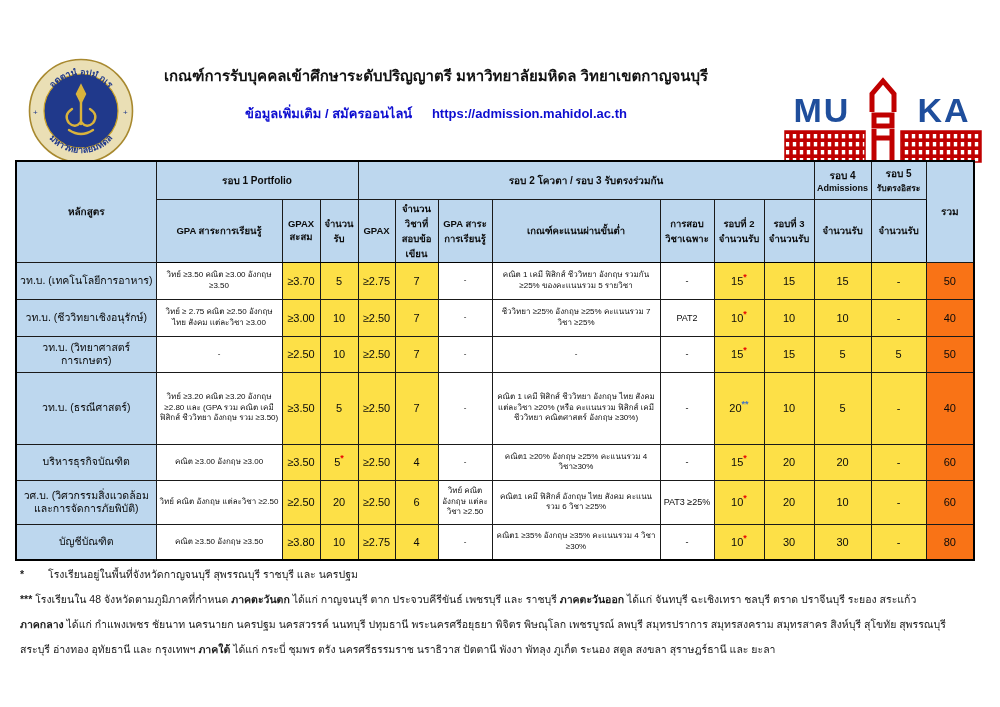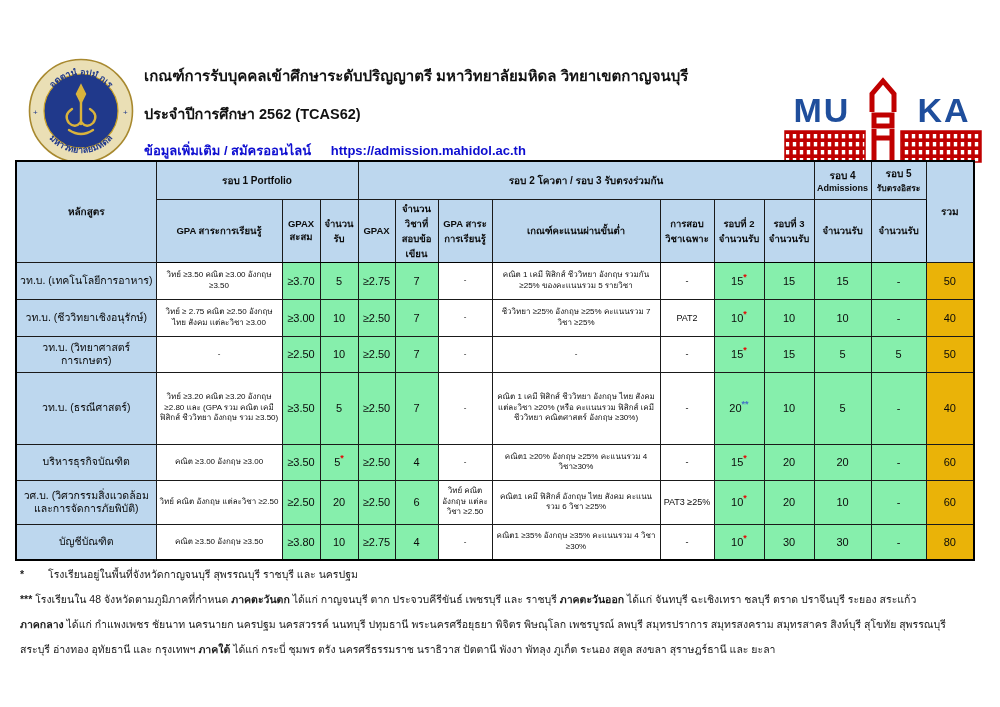--- a/index.html
+++ b/index.html
@@ -2,21 +2,21 @@
 <html><head>
 <meta charset="utf-8">
 <style>
   * { margin:0; padding:0; box-sizing:border-box; }
   body { background:#888; font-family:"Liberation Sans","DejaVu Sans",sans-serif; }
   .page { position:relative; width:1000px; height:707px; background:#ffffff; overflow:hidden; }
 
   
   .seal { position:absolute; left:28px; top:58px; width:106px; height:106px; }
   .muka { position:absolute; left:784px; top:76px; width:198px; height:88px;text-align:right; }
-  .titles { position:absolute; left:144px; top:64px; width:600px; }
+  .titles { position:absolute; left:136px; top:64px; width:600px; text-align:center; }
   .t1 { font-size:15px; font-weight:bold; color:#111; }
   .t2 { margin-top:14px; font-size:14.5px; font-weight:bold; color:#111; }
   .t3 { margin-top:15px; font-size:13px; font-weight:bold; color:#0d0dd0; }
   .t3 .url { text-decoration:none; color:#0d0dd0; cursor:pointer;padding-left:16px; }
 
   
   table.adm { position:absolute; left:15px; top:160px; width:958px; border-collapse:collapse; table-layout:fixed; }
   table.adm th, table.adm td { border:1px solid #1a1a1a; vertical-align:middle; text-align:center; word-wrap:break-word; padding:1px 2px; color:#0b0b0b; }
   table.adm { border:2px solid #000; }
   table.adm th { background:#BDD7EE; font-weight:bold; font-size:10px; }
@@ -25,22 +25,22 @@
   tr.h2 th { font-size:9.5px; }
   .blk { display:block; }
   .en-sub { font-size:9px; }
   .th-sub { font-size:8.5px; }
   .bl2 { border-left:1.8px solid #000 !important; }
   table.adm thead tr.h2 th { border-bottom:1.5px solid #000; }
 
   td.prog { background:#BDD7EE; text-align:left; font-weight:normal; font-size:10.5px; padding-left:4px; line-height:1.25; }
   td.sm  { font-size:8px;  line-height:1.3; background:#fff; }
   td.sp  { font-size:9px;  background:#fff; }
-  td.num { font-size:11px; background:#86efac; }
-  td.tot { font-size:11px; background:#eab308; font-weight:normal; }
+  td.num { font-size:11px; background:#fde047; }
+  td.tot { font-size:11px; background:#f97316; font-weight:normal; }
 
   tbody tr:nth-child(1) { height:37px; }
   tbody tr:nth-child(2) { height:37px; }
   tbody tr:nth-child(3) { height:36px;margin-left:48px; }
   tbody tr:nth-child(4) { height:72px; }
   tbody tr:nth-child(5) { height:36px; }
   tbody tr:nth-child(6) { height:44px; }
   tbody tr:nth-child(7) { height:36px; }
 
   sup.mark { color:#e80000; font-weight:bold; font-size:9px; line-height:0; }
@@ -78,21 +78,20 @@
         <path d="M53 44 V66"></path>
         <path d="M44 51 q-9 6 -3 14 q6 6 12 -1"></path>
         <path d="M62 51 q9 6 3 14 q-6 6 -12 -1"></path>
         <path d="M41 72 q12 8 24 0"></path>
       </g>
     </svg>
   </div>
 
   <div class="titles">
     <div class="t1">เกณฑ์การรับบุคคลเข้าศึกษาระดับปริญญาตรี มหาวิทยาลัยมหิดล วิทยาเขตกาญจนบุรี</div>
-    <div class="t2">ประจำปีการศึกษา 2562 (TCAS62)</div>
     <div class="t3">
       <span>ข้อมูลเพิ่มเติม / สมัครออนไลน์</span>
       <span class="url">https://admission.mahidol.ac.th</span>
     </div>
   </div>
 
   <div class="muka">
     <svg viewBox="0 0 198 88" width="198" height="88">
       <defs>
         <pattern id="win" x="0" y="0" width="7" height="8" patternUnits="userSpaceOnUse">

